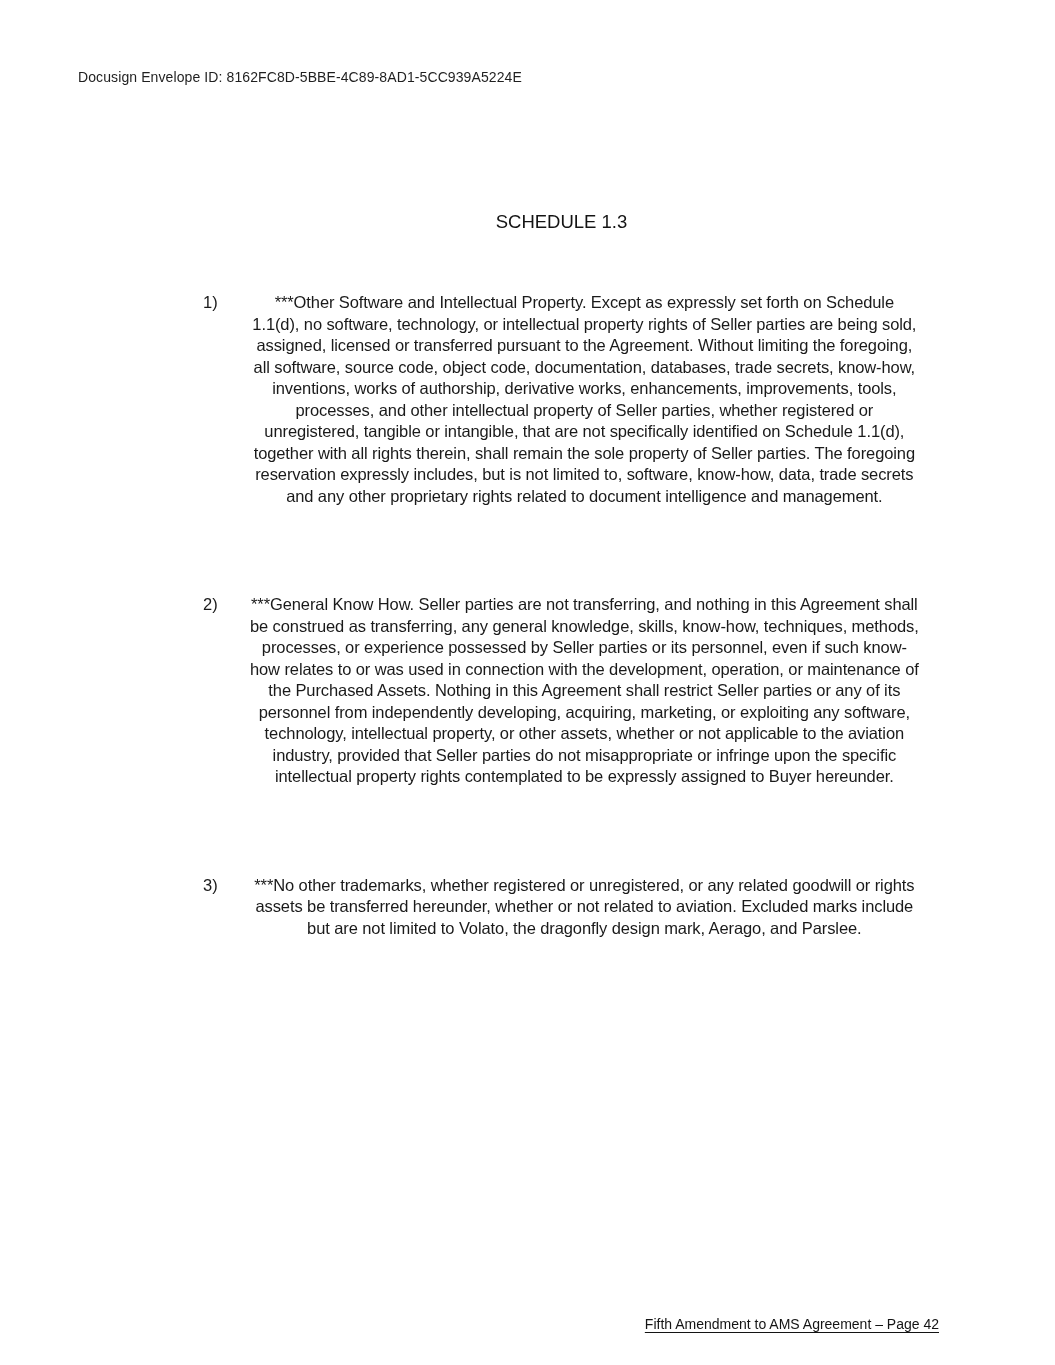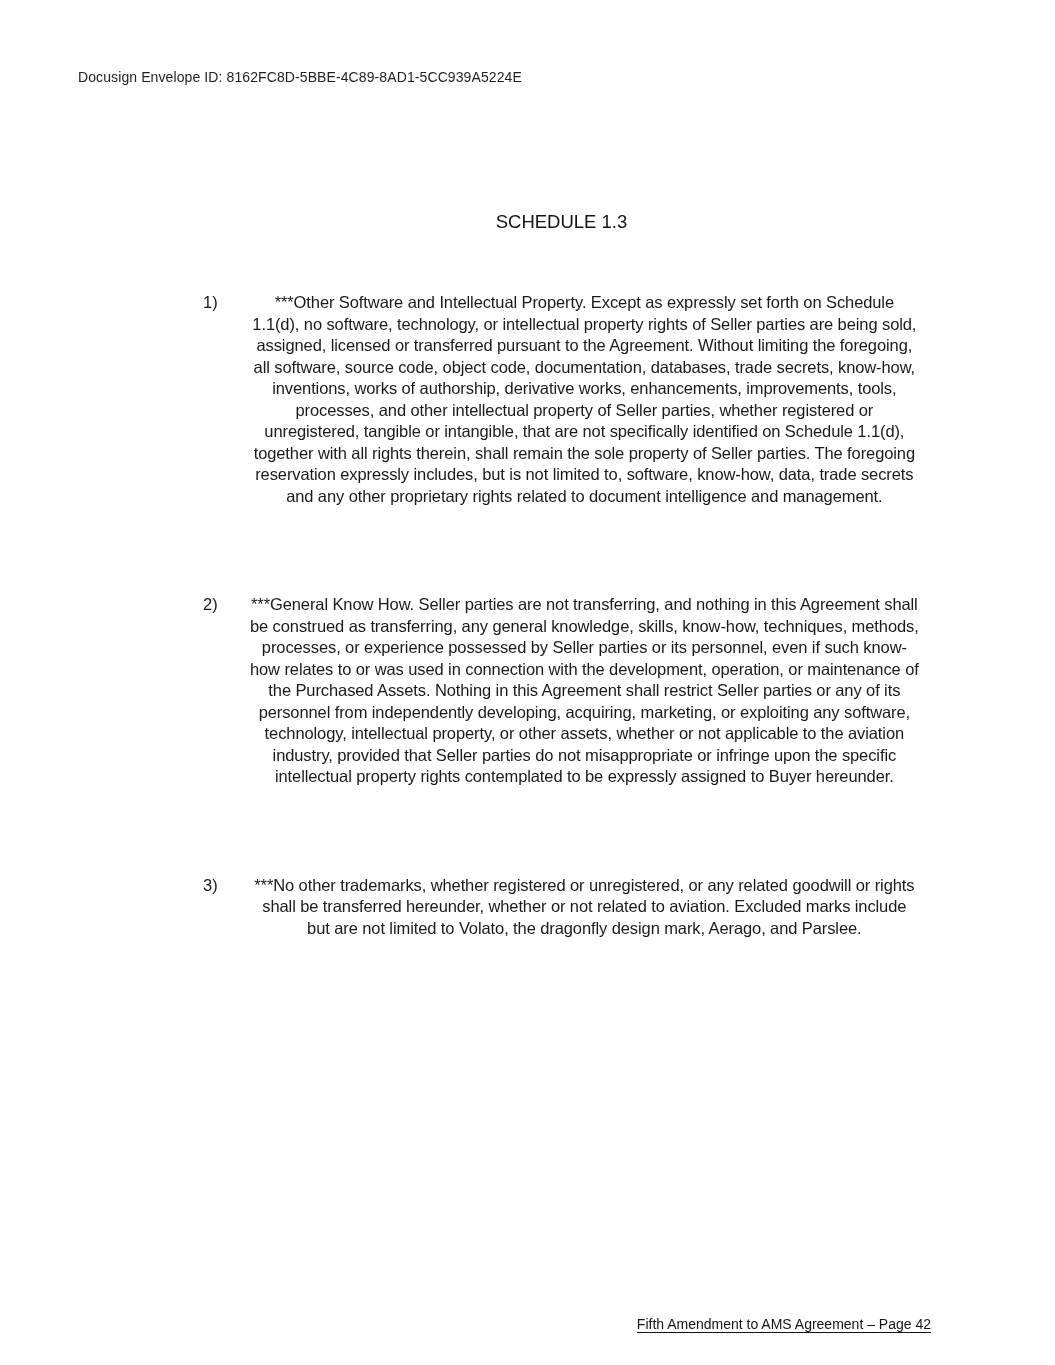--- a/index.html
+++ b/index.html
@@ -50,21 +50,21 @@
   .list-item .text {
     flex: 1;
     font-size: 16.5px;
     line-height: 21.5px;
     letter-spacing: -0.1px;
     text-align: center;
   }
   .footer {
     position: absolute;
     top: 1268px;
-    right: 140px;
+    right: 132px;
     font-size: 14px;
     color: #141414;
     text-decoration: underline;
     text-underline-offset: 3px;
   }
 </style>
 </head>
 <body>
 
 <div class="page">
@@ -82,20 +82,20 @@
       <div class="text">***Other Software and Intellectual Property. Except as expressly set forth on Schedule 1.1(d), no software, technology, or intellectual property rights of Seller parties are being sold, assigned, licensed or transferred pursuant to the Agreement. Without limiting the foregoing, all software, source code, object code, documentation, databases, trade secrets, know-how, inventions, works of authorship, derivative works, enhancements, improvements, tools, processes, and other intellectual property of Seller parties, whether registered or unregistered, tangible or intangible, that are not specifically identified on Schedule 1.1(d), together with all rights therein, shall remain the sole property of Seller parties. The foregoing reservation expressly includes, but is not limited to, software, know-how, data, trade secrets and any other proprietary rights related to document intelligence and management.</div>
     </div>
 
     <div class="list-item">
       <div class="num">2)</div>
       <div class="text">***General Know How. Seller parties are not transferring, and nothing in this Agreement shall be construed as transferring, any general knowledge, skills, know-how, techniques, methods, processes, or experience possessed by Seller parties or its personnel, even if such know-how relates to or was used in connection with the development, operation, or maintenance of the Purchased Assets. Nothing in this Agreement shall restrict Seller parties or any of its personnel from independently developing, acquiring, marketing, or exploiting any software, technology, intellectual property, or other assets, whether or not applicable to the aviation industry, provided that Seller parties do not misappropriate or infringe upon the specific intellectual property rights contemplated to be expressly assigned to Buyer hereunder.</div>
     </div>
 
     <div class="list-item">
       <div class="num">3)</div>
-      <div class="text">***No other trademarks, whether registered or unregistered, or any related goodwill or rights shall be transferred hereunder, whether or not related to aviation. Excluded marks include but are not limited to Volato, the dragonfly design mark, Aerago, and Parslee.</div>
+      <div class="text">***No other trademarks, whether registered or unregistered, or any related goodwill or rights assets be transferred hereunder, whether or not related to aviation. Excluded marks include but are not limited to Volato, the dragonfly design mark, Aerago, and Parslee.</div>
     </div>
 
   </div>
 
   <div class="footer">Fifth Amendment to AMS Agreement – Page 42</div>
 
 </div>
 
 </body></html>

